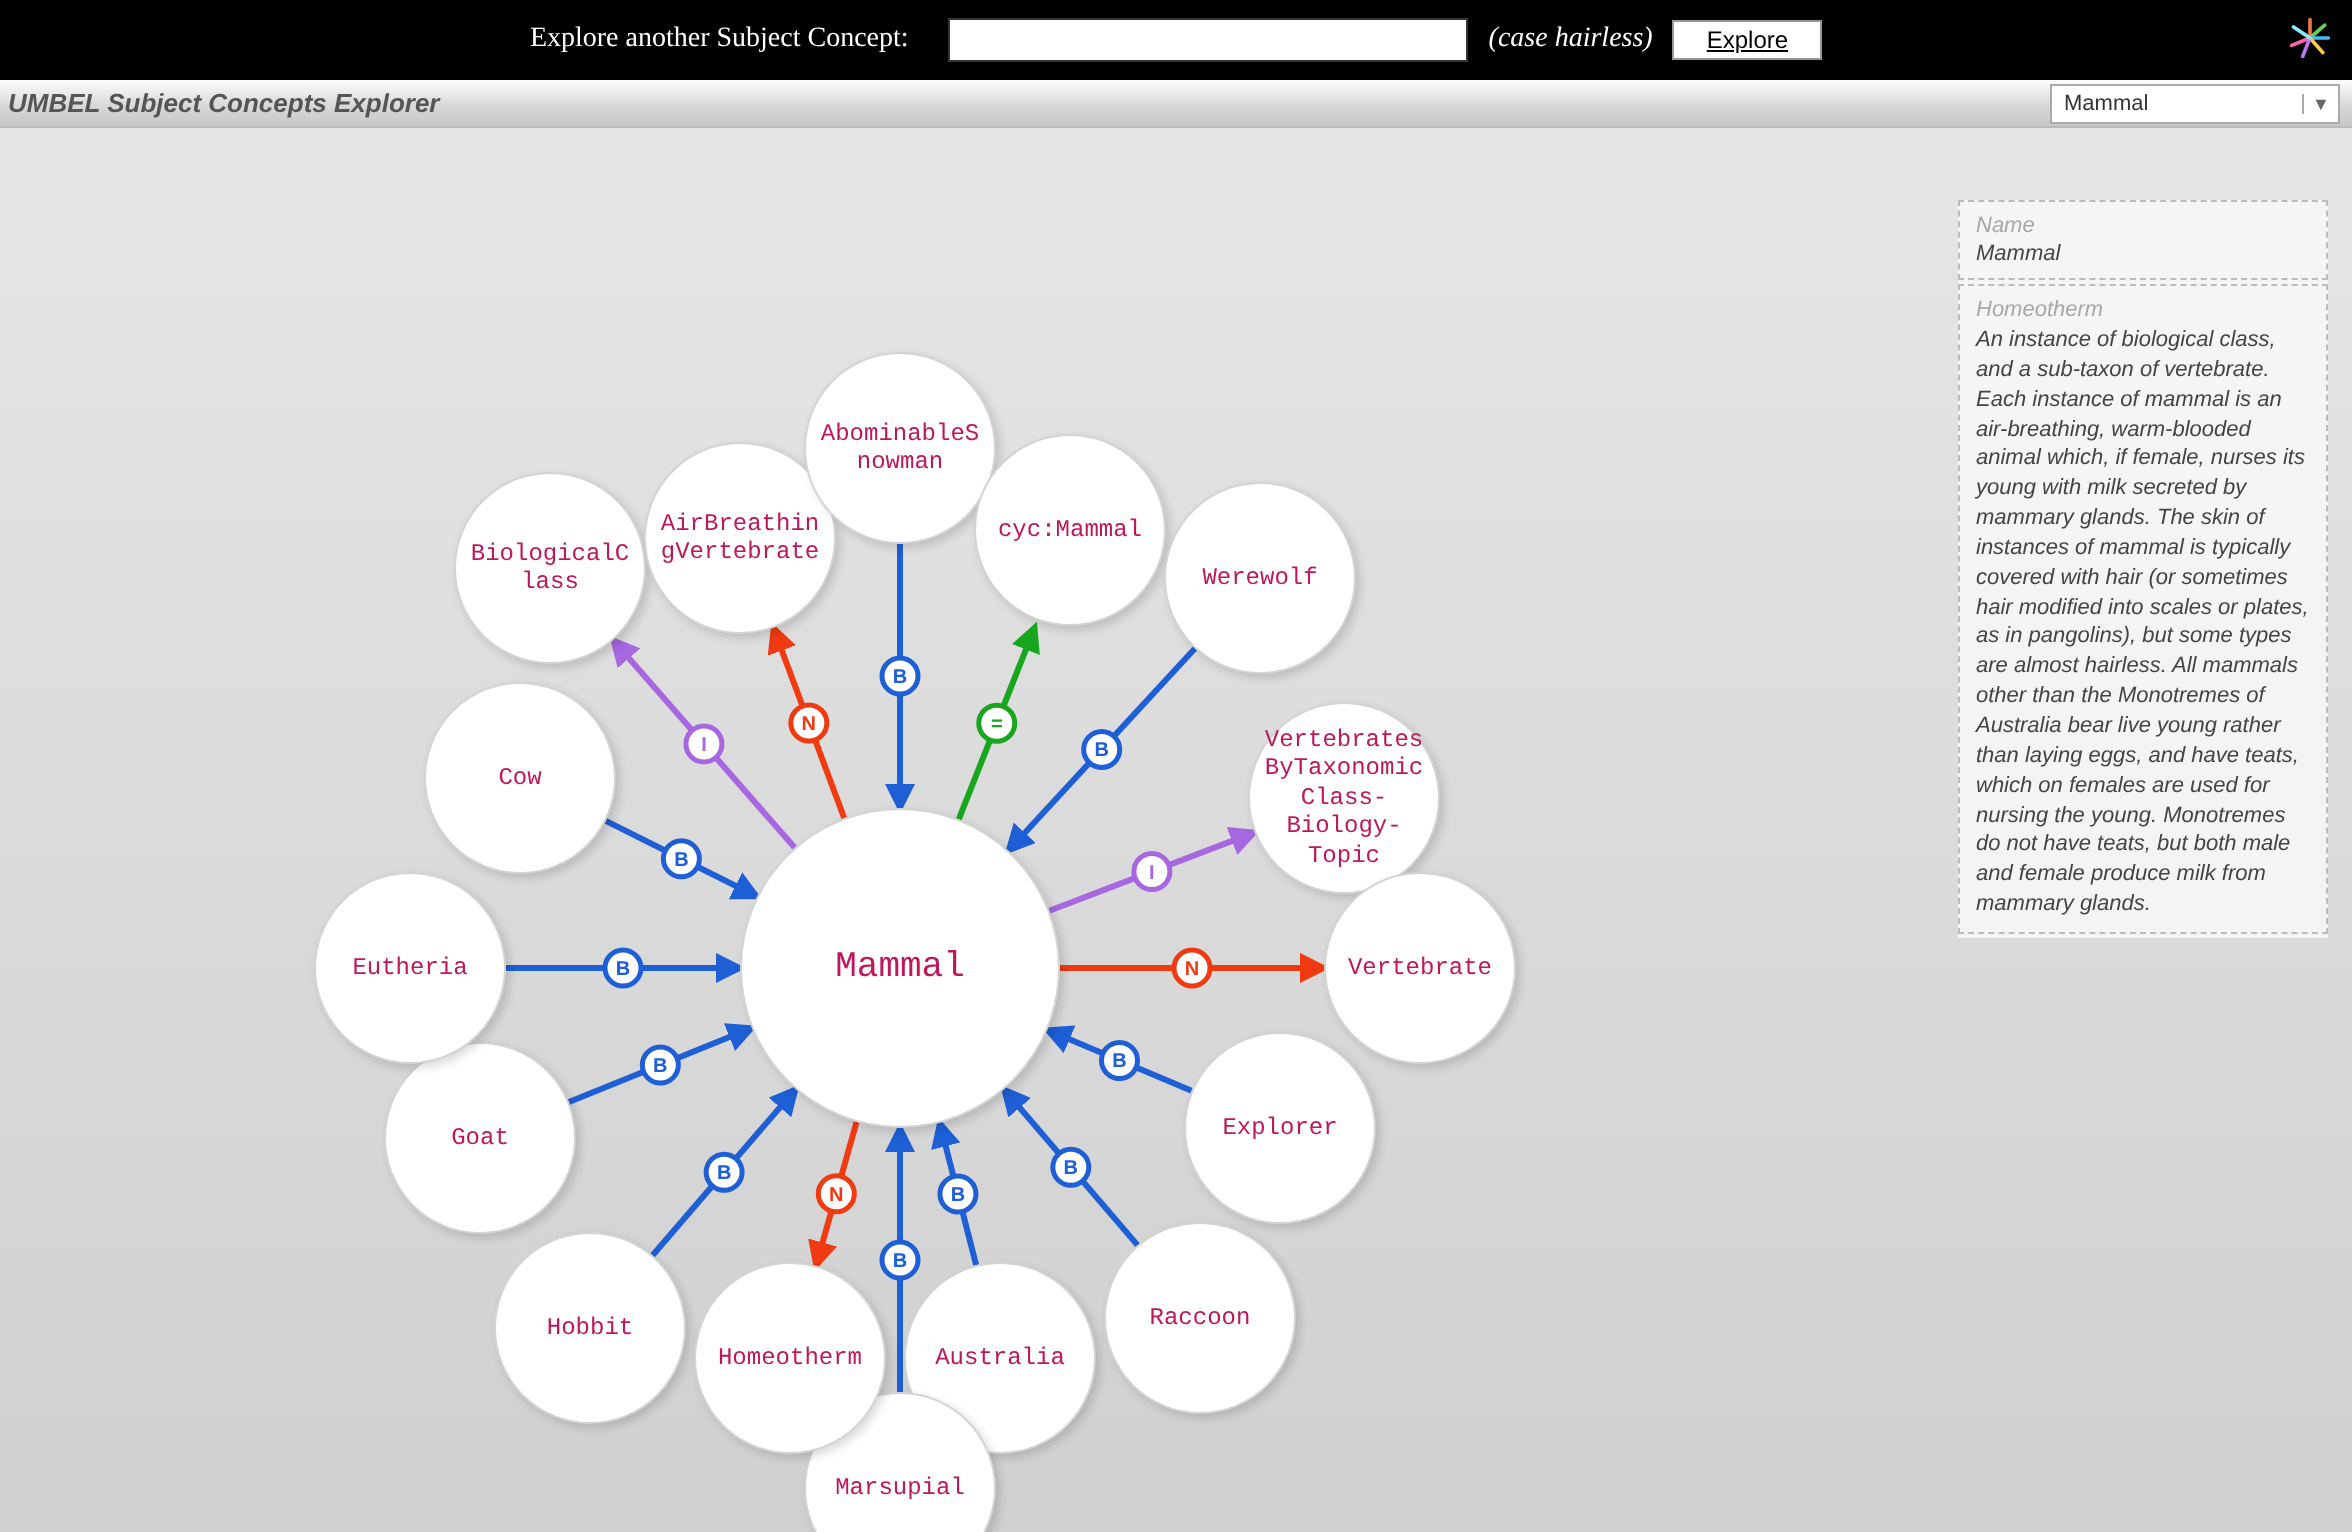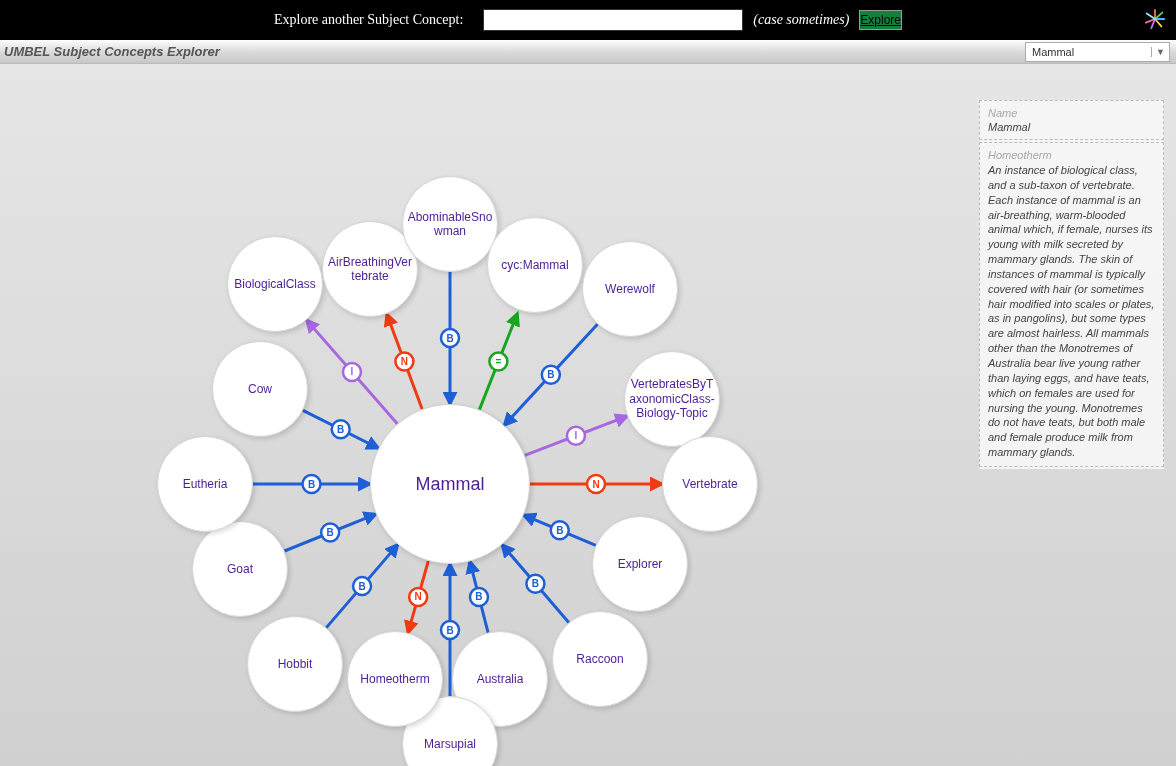--- a/index.html
+++ b/index.html
@@ -26,23 +26,23 @@
   .topbar input[type=text] {
     width: 260px;
     height: 22px;
     background: #fff;
     border: 1px solid #333;
     padding: 2px 6px;
     font-size: 12px;
   }
   .topbar .case { font-style: italic; margin: 0 10px; color: #fff; font-family: Georgia, serif; }
   .topbar button {
-    background: #15803d;
+    background: #ffffff;
     border: 1px solid #999;
-    padding: 2px 0;
+    padding: 2px 16px;
     font-size: 12px;
     cursor: pointer;
     font-family: Verdana, sans-serif;
     text-decoration: underline;
   }
   .topbar .logo-icon {
     position: absolute;
     right: 10px;
     top: 8px;
     width: 22px; height: 22px;
@@ -99,22 +99,22 @@
   .node {
     position: absolute;
     background: #fff;
     border: 1px solid #d4d4d4;
     border-radius: 50%;
     box-shadow: 2px 2px 5px rgba(0,0,0,0.15);
     display: flex;
     align-items: center;
     justify-content: center;
     text-align: center;
-    font-family: Liberation Sans, sans-serif;
-    color: #4c1d95;
+    font-family: Liberation Mono, monospace;
+    color: #be185d;
     cursor: pointer;
     padding: 4px;
     word-break: break-word;
   }
   .node.center {
     font-size: 18px;
   }
   .node.outer {
     font-size: 12px;
     line-height: 1.2;
@@ -141,21 +141,21 @@
   }
   .info-value { color: #444; font-size: 11px; }
   .info-desc { color: #444; font-size: 11px; line-height: 1.35; }
 </style>
 </head>
 <body>
 
 <div class="topbar">
   <span class="search-label">Explore another Subject Concept:</span>
   <input type="text" value="" style="">
-  <span class="case">(case sometimes)</span>
+  <span class="case">(case hairless)</span>
   <button>Explore</button>
   <span class="logo-icon">
     <svg viewBox="0 0 24 24">
         <g stroke-width="2" stroke-linecap="round" fill="none">
       <line x1="12" y1="12" x2="12" y2="2" stroke="#e74"></line>
       <line x1="12" y1="12" x2="20" y2="5" stroke="#6c5"></line>
       <line x1="12" y1="12" x2="22" y2="12" stroke="#4bf"></line>
       <line x1="12" y1="12" x2="19" y2="20" stroke="#fc4"></line>
       <line x1="12" y1="12" x2="8" y2="22" stroke="#b7e"></line>
       <line x1="12" y1="12" x2="2" y2="16" stroke="#f6a"></line>

